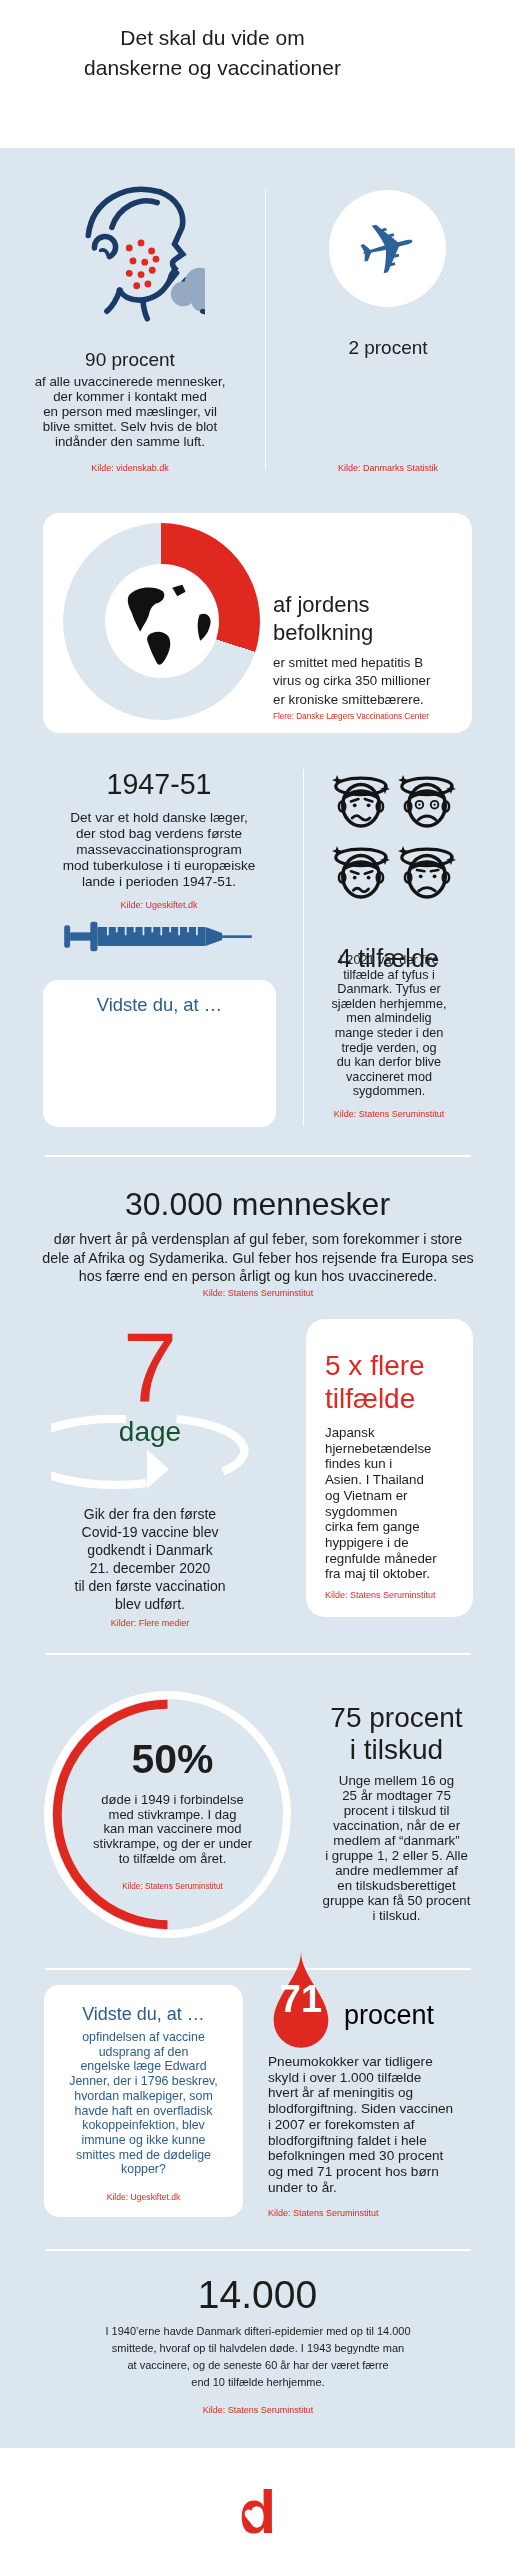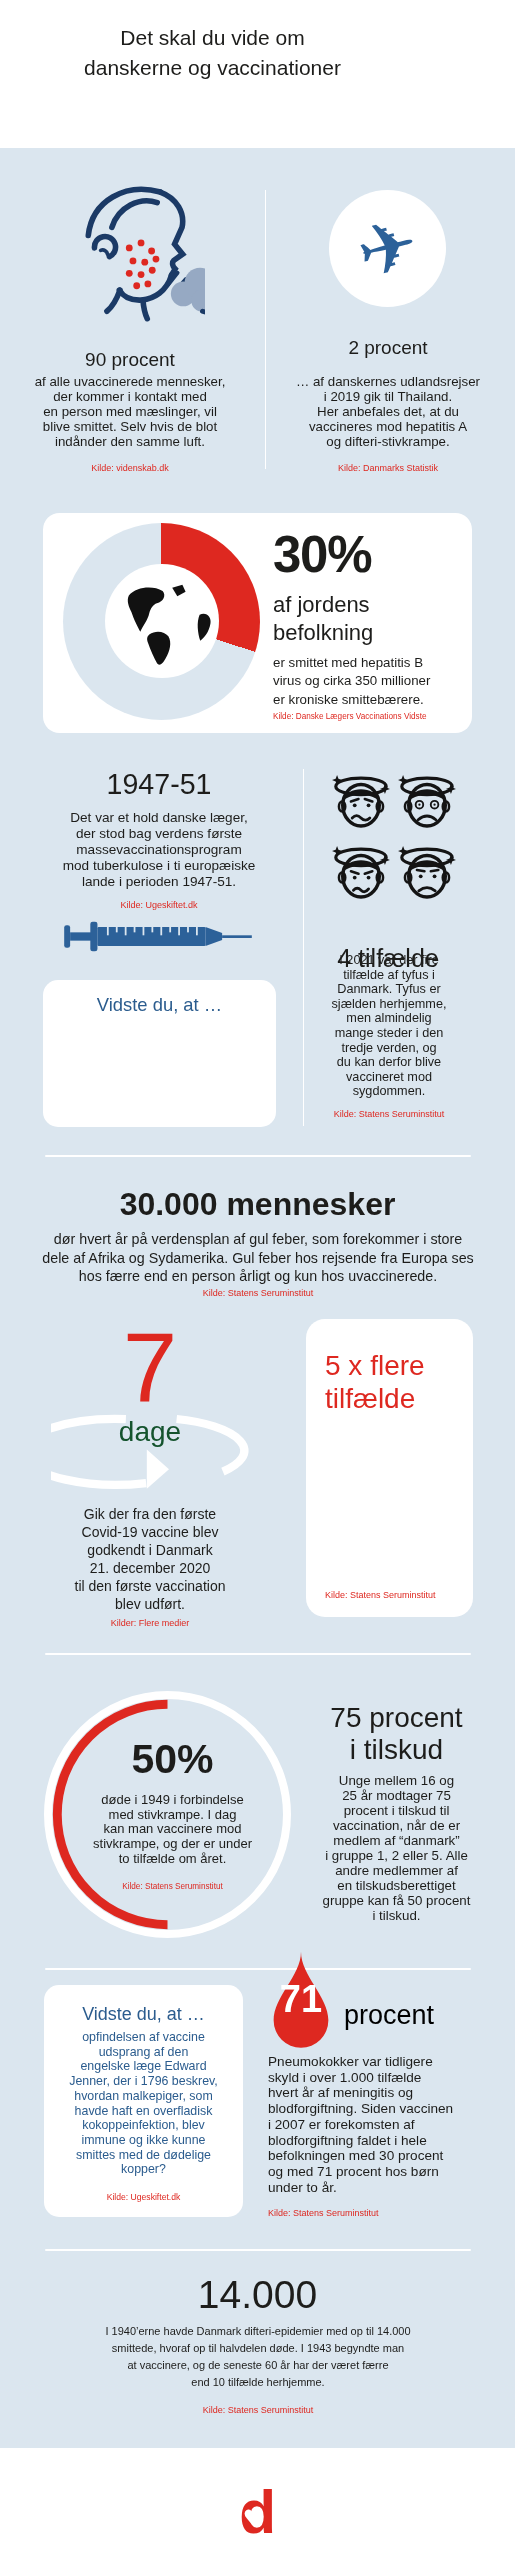--- a/index.html
+++ b/index.html
@@ -47,21 +47,21 @@
   .dyk1-title{left:43px;top:994px;width:233px;font-size:18.4px;color:#2b5c8e;}
   .dyk1-body{left:43px;top:1025px;width:233px;font-size:12.7px;line-height:14.6px;color:#2b5c8e;}
   
   .faces{left:332px;top:770px;width:124px;display:grid;grid-template-columns:58px 58px;gap:7.6px;}
   .stat-ty{left:312px;top:944px;width:152px;font-size:25px;}
   .body-ty{left:319px;top:953px;width:140px;font-size:12.7px;line-height:14.6px;}
   .src-ty{left:319px;top:1109px;width:140px;}
   .vdiv2{left:303px;top:769px;height:357px;}
   .hdiv1{top:1155px;}
   
-  .stat-yf{left:0;top:1186px;width:515px;font-size:32px;font-weight:bold;}
+  .stat-yf{left:0;top:1186px;width:515px;font-size:32px;}
   .body-yf{left:36px;top:1230px;width:444px;font-size:14.3px;line-height:18.7px;}
   .src-yf{left:36px;top:1288px;width:444px;}
   
   .seven{left:36px;top:1318px;width:228px;font-size:98px;line-height:98px;color:#de2820;}
   .arrow-rotate{left:51px;top:1410px;width:203px;height:84px;}
   .dage{left:36px;top:1416px;width:228px;font-size:28px;color:#14532d;}
   .body-cv{left:36px;top:1505px;width:228px;font-size:14px;line-height:18px;}
   .src-cv{left:36px;top:1618px;width:228px;}
   
   .c5x-card{left:306px;top:1319px;width:167px;height:298px;border-radius:19px;}
@@ -151,46 +151,40 @@
 blive smittet. Selv hvis de blot
 indånder den samme luft.</div>
   <div class="abs src-90 src center">Kilde: videnskab.dk</div>
 
   <div class="abs vdiv vdiv1"></div>
 
   <div class="abs plane-badge">
     <span class="plane-glyph">✈</span>
   </div>
   <div class="abs stat-2 stat center">2 procent</div>
-  <div class="abs body-2 body-txt center pre">… af danskernes udlandsrejser
-i 2019 gik til Thailand.
-Her anbefales det, at du
-vaccineres mod hepatitis A
-og difteri-stivkrampe.</div>
   <div class="abs src-2 src center">Kilde: Danmarks Statistik</div>
 
   <div class="abs card card-30"></div>
   <div class="abs donut"></div>
   <div class="abs donut-hole">
     <svg width="102" height="102" viewBox="0 0 160 160">
       <g fill="#111111">
         <path d="M28,40 C40,26 66,24 81,33 C87,40 82,50 72,52 C66,54 62,60 60,68 C58,78 50,88 46,97 C42,90 36,78 32,66 C28,58 24,48 28,40 Z"></path>
         <path d="M60,101 C70,94 84,96 90,104 C96,114 92,128 86,138 C82,146 76,152 72,146 C68,138 62,126 58,114 C56,108 56,105 60,101 Z"></path>
         <path d="M96,28 L112,23 L117,34 L104,41 Z"></path>
         <path d="M139,70 C150,65 158,74 156,84 C154,97 146,107 140,111 C136,98 134,82 139,70 Z"></path>
       </g>
     </svg>
   </div>
-  <div class="abs stat-30">30%</div>
   <div class="abs sub-30 pre">af jordens
 befolkning</div>
   <div class="abs body-30 pre">er smittet med hepatitis B
 virus og cirka 350 millioner
 er kroniske smittebærere.</div>
-  <div class="abs src-30 src" style="text-align:left;">Kilde: Danske Lægers Vaccinations Vidste</div>
+  <div class="abs src-30 src" style="text-align:left;">Flere: Danske Lægers Vaccinations Center</div>
 
   <div class="abs stat-tb center">1947-51</div>
   <div class="abs body-tb center pre">Det var et hold danske læger,
 der stod bag verdens første
 massevaccinationsprogram
 mod tuberkulose i ti europæiske
 lande i perioden 1947-51.</div>
   <div class="abs src-tb src center">Kilde: Ugeskiftet.dk</div>
   <div class="abs syringe-icon">
     <svg width="190" height="39" viewBox="0 0 320 64">
@@ -313,20 +307,30 @@
 Covid-19 vaccine blev
 godkendt i Danmark
 21. december 2020
 til den første vaccination
 blev udført.</div>
   <div class="abs src-cv src center">Kilder: Flere medier</div>
 
   <div class="abs card c5x-card"></div>
   <div class="abs c5x-title pre">5 x flere
 tilfælde</div>
+  <div class="abs c5x-body pre">Japansk
+hjernebetændelse
+findes kun i
+Asien. I Thailand
+og Vietnam er
+sygdommen
+cirka fem gange
+hyppigere i de
+regnfulde måneder
+fra maj til oktober.</div>
   <div class="abs c5x-src src">Kilde: Statens Seruminstitut</div>
 
   <div class="abs hdiv hdiv2"></div>
 
   <div class="abs ring"></div>
   <div class="abs ring-arc">
     <svg width="247" height="247" viewBox="0 0 390 390">
       <path d="M195,21 A174,174 0 0 0 195,369" fill="none" stroke="#de2820" stroke-width="14"></path>
     </svg>
   </div>

